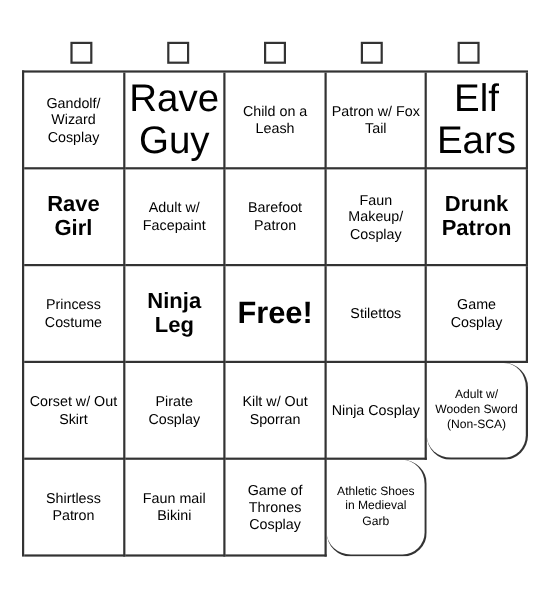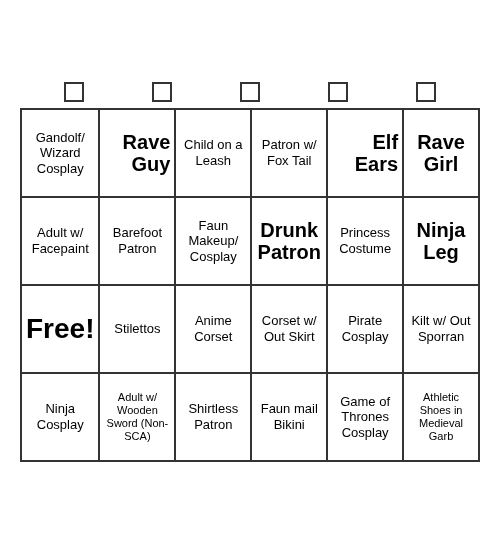--- a/index.html
+++ b/index.html
@@ -23,50 +23,50 @@
       padding: 0 10px;
     }
     .checkbox-item {
       width: 20px;
       height: 20px;
       border: 2px solid #333;
       display: inline-block;
     }
     .bingo-grid {
       display: grid;
-      grid-template-columns: repeat(6, 1fr);
+      grid-template-columns: repeat(5, 1fr);
       border-left: 2px solid #333;
       border-top: 2px solid #333;
     }
     .cell {
       border-right: 2px solid #333;
       border-bottom: 2px solid #333;
       display: flex;
       align-items: center;
       justify-content: center;
       text-align: center;
       padding: 4px;
       min-height: 88px;
       font-size: 13px;
       line-height: 1.2;
     }
     .cell-large {
-      font-size: 20px;
-      font-weight: bold;
+      font-size: 35px;
+      font-weight: normal;
       line-height: 1.1;
-      text-align: right;
     }
     .cell-medium {
       font-size: 20px;
       font-weight: bold;
       line-height: 1.1;
     }
     .cell-small {
       font-size: 11px;
       line-height: 1.2;
+      border-radius: 22px;
     }
     .cell-free {
       font-size: 28px;
       font-weight: bold;
     }
   </style>
 </head>
 <body>
 
 <div class="bingo-card">
@@ -114,21 +114,21 @@
       <div class="cell cell-medium">
         <span>Ninja Leg</span>
       </div>
       <div class="cell cell-free">
         <span>Free!</span>
       </div>
       <div class="cell">
         <span>Stilettos</span>
       </div>
       <div class="cell">
-        <span>Anime Corset</span>
+        <span>Game Cosplay</span>
       </div>
       <div class="cell">
         <span>Corset w/ Out Skirt</span>
       </div>
       <div class="cell">
         <span>Pirate Cosplay</span>
       </div>
       <div class="cell">
         <span>Kilt w/ Out Sporran</span>
       </div>

